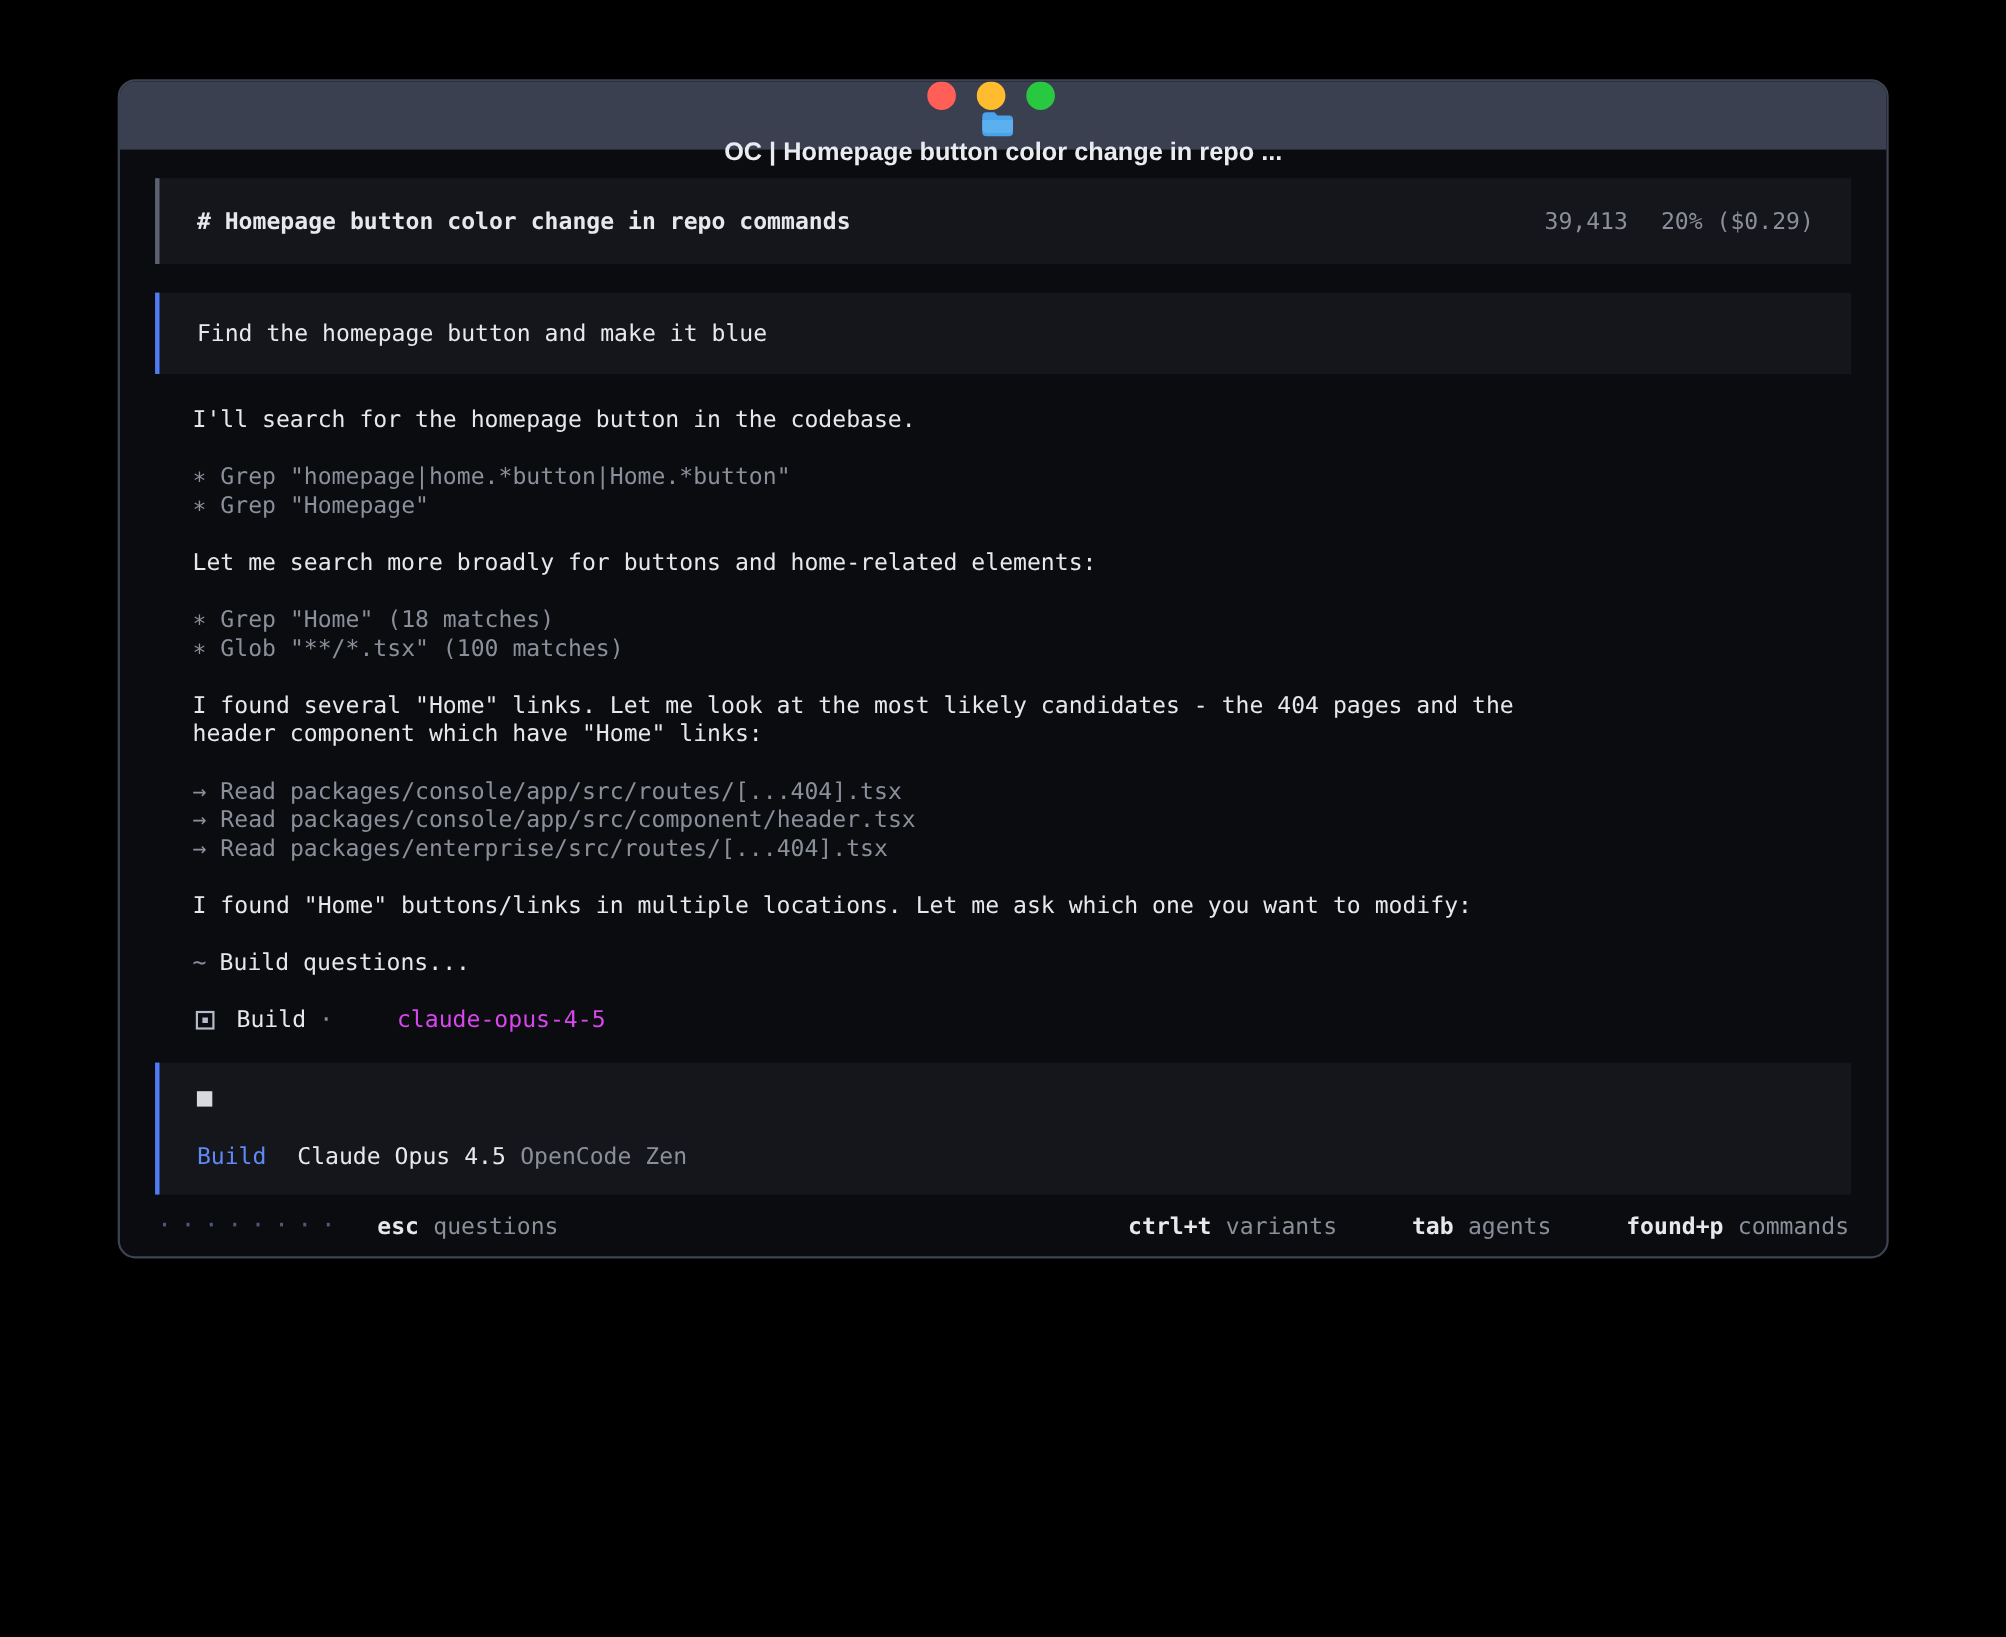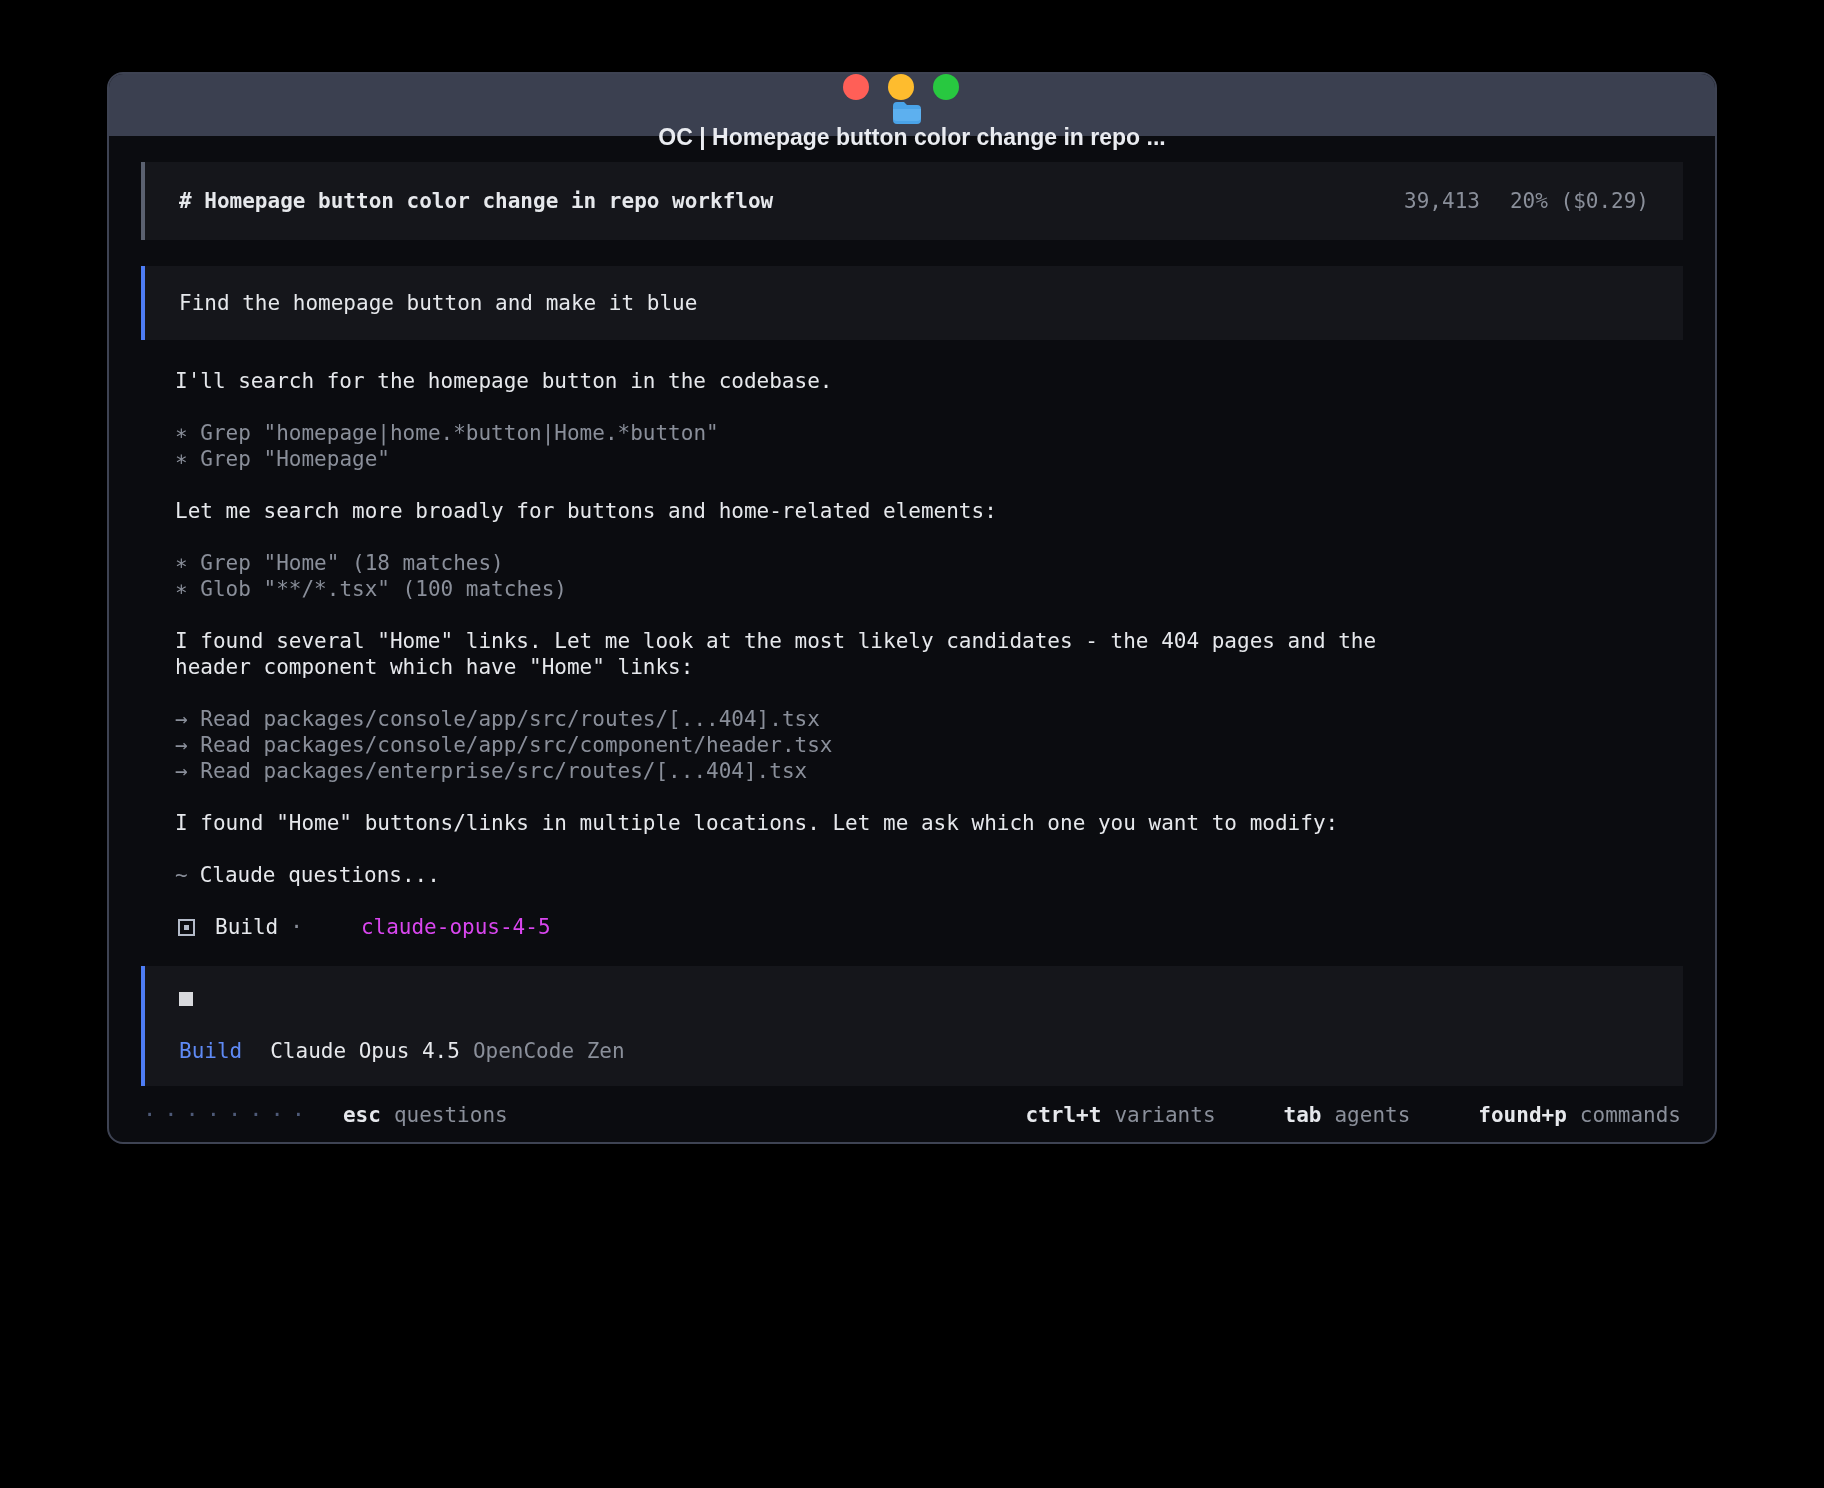--- a/index.html
+++ b/index.html
@@ -118,21 +118,21 @@
         <path d="M2 6 q0-4 4-4 h7 l3 3 h10 q4 0 4 4 v11 q0 4-4 4 H6 q-4 0-4-4 z" fill="#4aa3e8"></path>
         <path d="M2 9 h28 v8 q0 4-4 4 H6 q-4 0-4-4 z" fill="#5db0ef"></path>
       </svg>
     </span>
     <span class="win-title">OC | Homepage button color change in repo ...</span>
   </div>
 
   <div class="content">
 
     <div class="block session-header">
-      <span class="sh-title"># Homepage button color change in repo workflow</span>
+      <span class="sh-title"># Homepage button color change in repo commands</span>
       <span class="sh-stats">
         <span>39,413</span>
         <span>20% ($0.29)</span>
       </span>
     </div>
 
     <div class="block user-msg">
       <span>Find the homepage button and make it blue</span>
     </div>
 
@@ -156,21 +156,21 @@
 
       <div class="tool-group">
         <div class="tool-line"><span>→</span> <span>Read packages/console/app/src/routes/[...404].tsx</span></div>
         <div class="tool-line"><span>→</span> <span>Read packages/console/app/src/component/header.tsx</span></div>
         <div class="tool-line"><span>→</span> <span>Read packages/enterprise/src/routes/[...404].tsx</span></div>
       </div>
 
       <div class="para">I found "Home" buttons/links in multiple locations. Let me ask which one you want to modify:</div>
 
       <div class="status-line">
-        <span class="prefix">~</span><span class="txt">Claude questions...</span>
+        <span class="prefix">~</span><span class="txt">Build questions...</span>
       </div>
 
       <div class="agent-line">
         <span class="agent-square">
             <i></i>
           </span>
         <span>Build</span>
         <span class="sep">·</span>
         <span class="model">claude-opus-4-5</span>
       </div>

